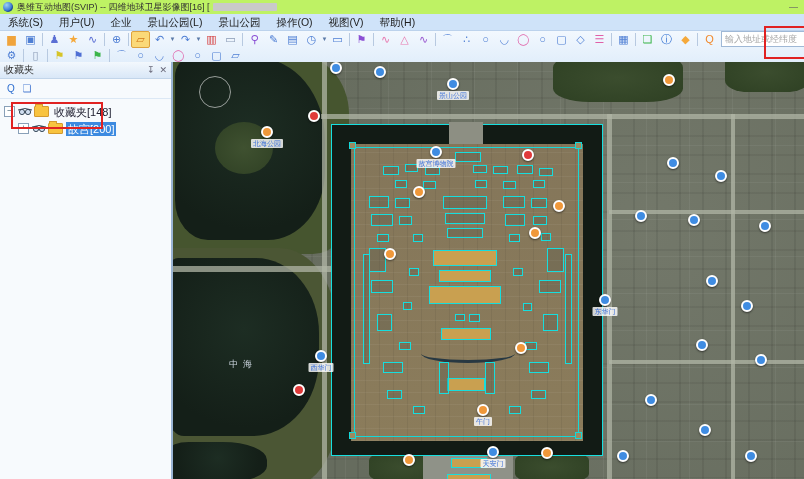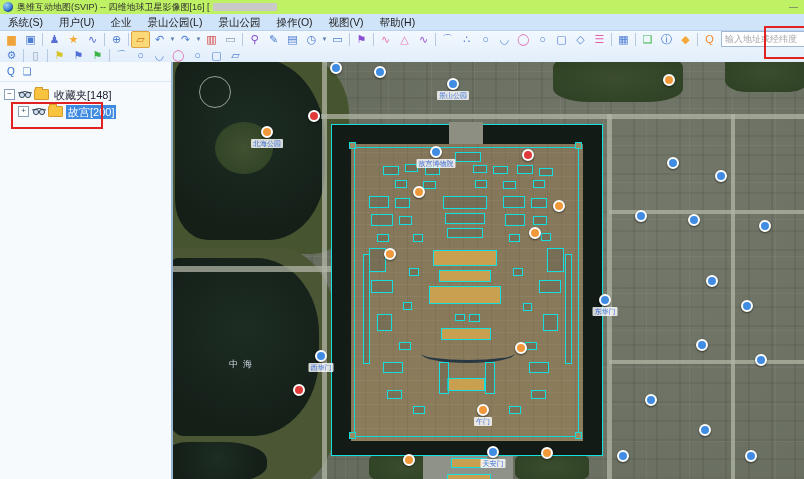--- a/index.html
+++ b/index.html
@@ -183,20 +183,26 @@
         <span class="tb-btn" style="color: rgb(79, 127, 212);">○</span>
         <span class="tb-btn" style="color: rgb(79, 127, 212);">◡</span>
         <span class="tb-btn" style="color: rgb(224, 96, 168);">◯</span>
         <span class="tb-btn" style="color: rgb(79, 127, 212);">○</span>
         <span class="tb-btn" style="color: rgb(79, 127, 212);">▢</span>
         <span class="tb-btn" style="color: rgb(79, 127, 212);">▱</span>
       </div>
   </div>
 
   <div class="panel">
+    <div class="panel-head">
+      <span>收藏夹</span>
+      <span class="sp"></span>
+      <span class="ph-ico">↧</span>
+      <span class="ph-ico">✕</span>
+    </div>
     <div class="panel-tools" id="panel-tools">
         <span class="pt-btn" style="color: rgb(47, 111, 208);">Q</span>
         <span class="pt-btn" style="color: rgb(79, 127, 212);">❏</span>
       </div>
     <div class="tree" id="tree">
         <div class="tree-row" style="padding-left: 4px;">
           <span class="tw-exp">−</span>
           <svg width="14" height="9" class="tree-eye">
             <circle cx="4" cy="5" r="2.6" fill="rgba(150,180,220,.4)" stroke="#3a4a5a"></circle>
             <circle cx="10" cy="5" r="2.6" fill="rgba(150,180,220,.4)" stroke="#3a4a5a"></circle>

